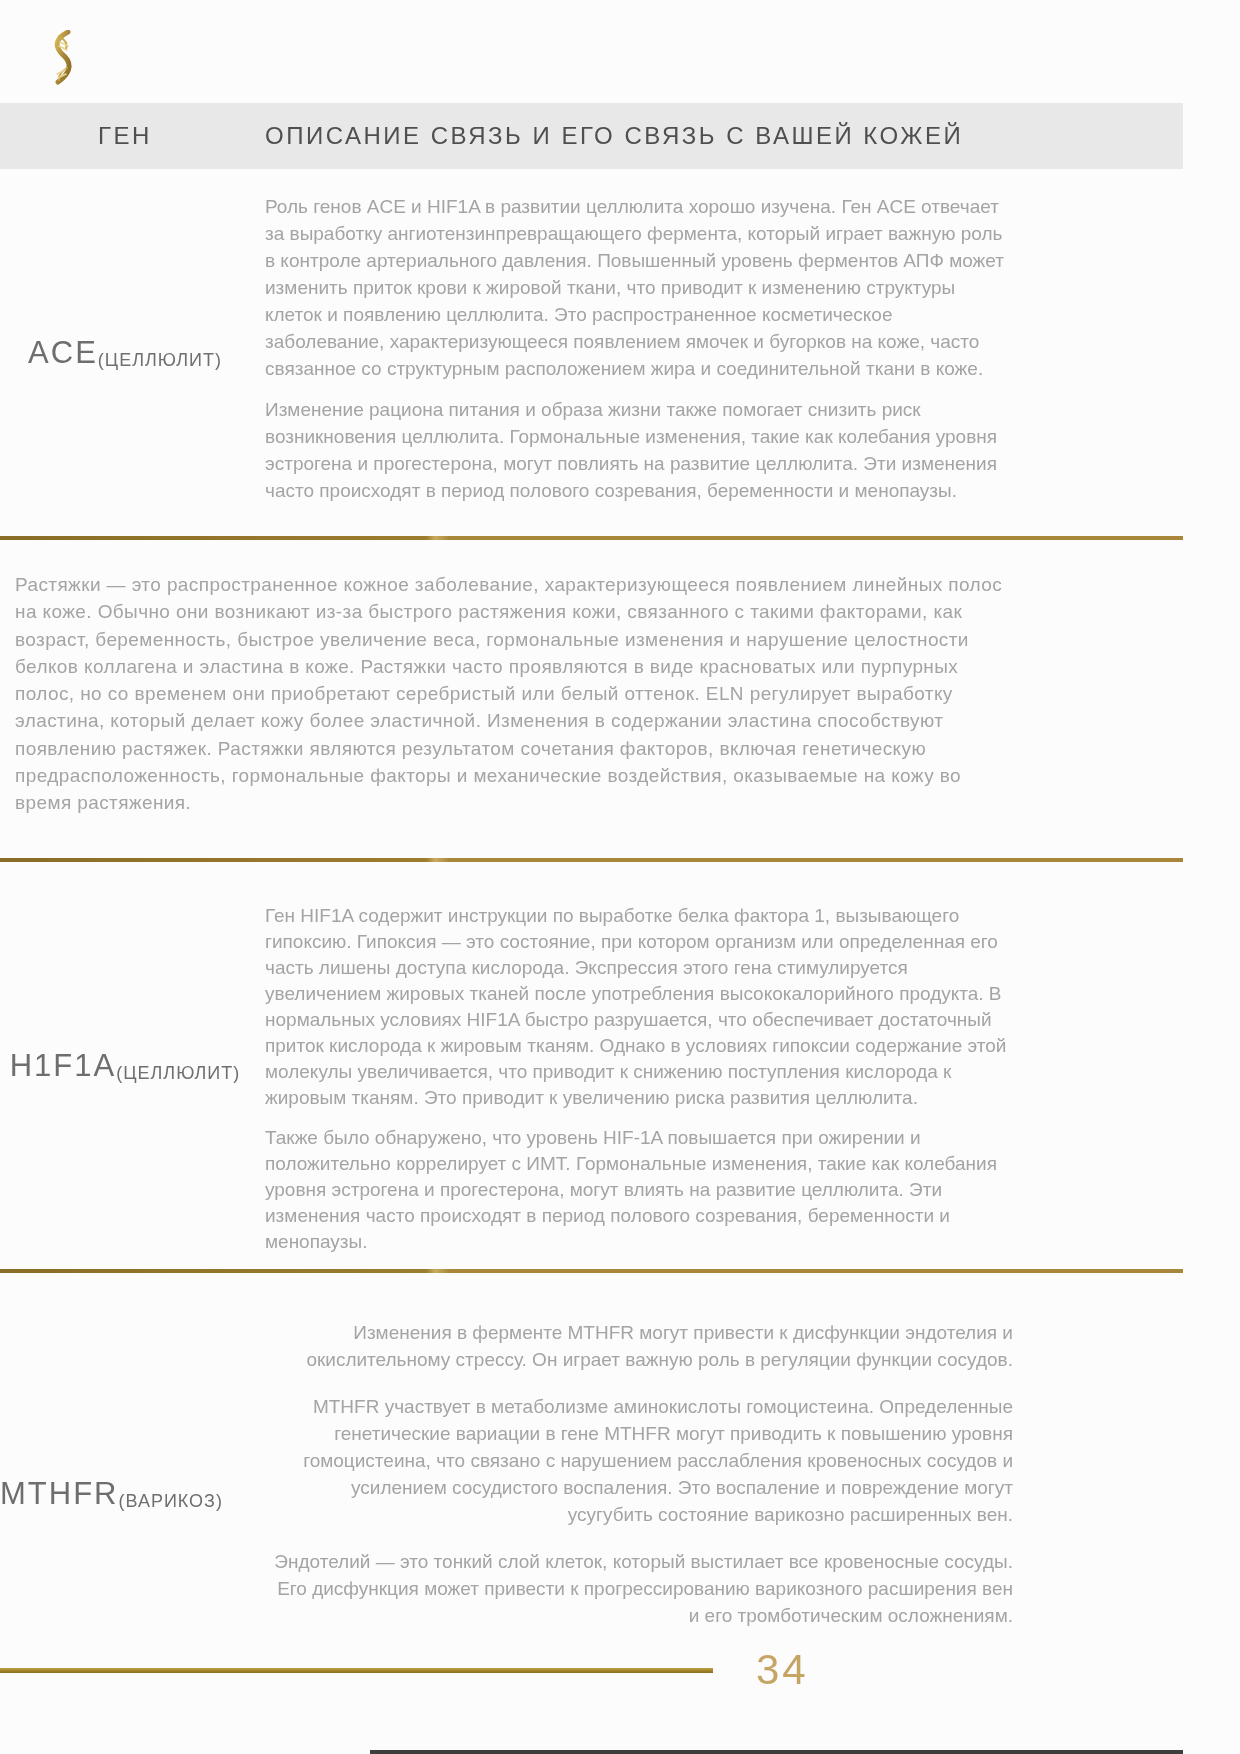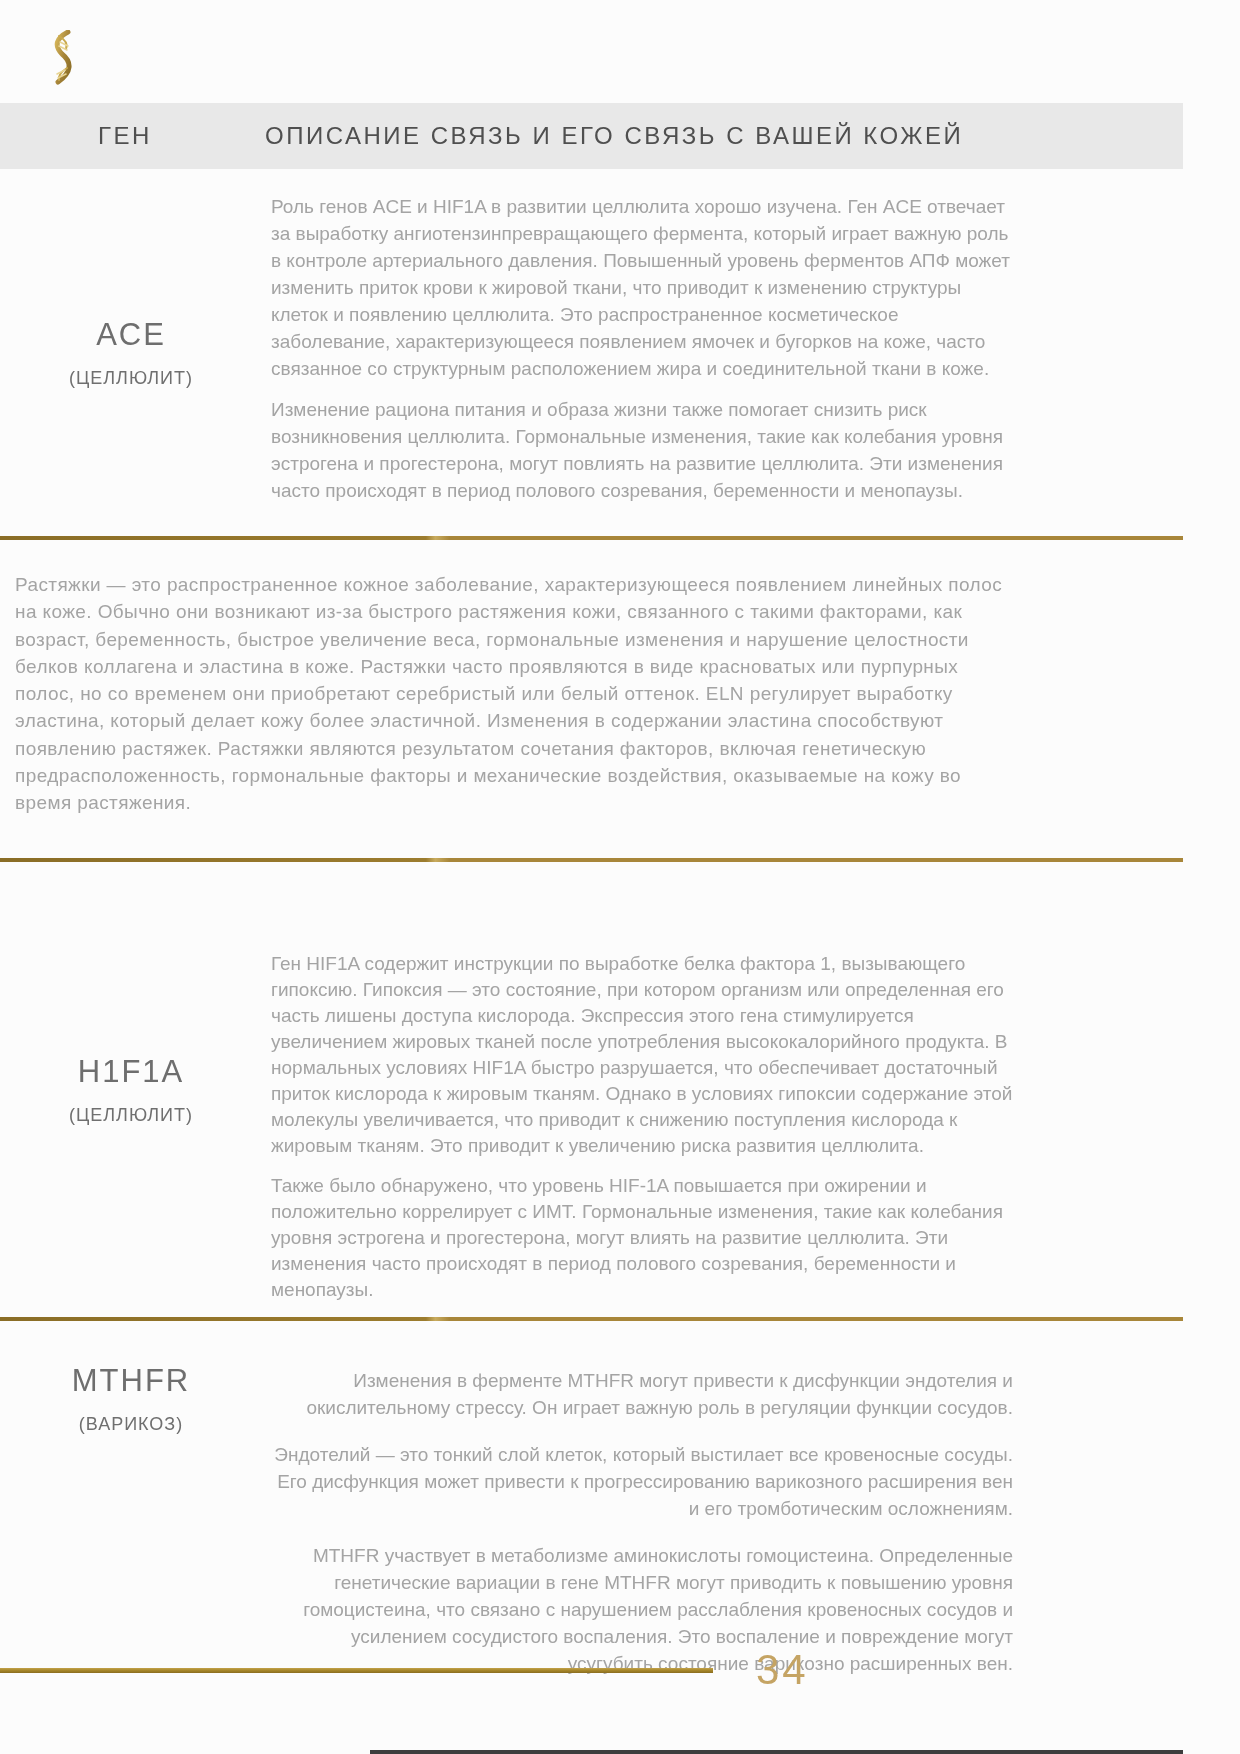--- a/index.html
+++ b/index.html
@@ -30,38 +30,37 @@
 
   
   .gene-table{position:absolute;top:169px;left:0;right:0;}
   .divider{
     height:4px;
     background:linear-gradient(90deg,#8a6d26 0%,#9c7c2e 36%,#c8ab5e 36.8%,#a8863a 38%,#a8863a 100%);
   }
   .row{display:flex;}
   .gene-cell{
     width:250px;flex:0 0 250px;
-    display:flex;flex-direction:column;align-items:center;justify-content:center;
+    display:flex;flex-direction:row;align-items:center;justify-content:center;
     color:#6f6f6f;
-    padding-left:6px;
   }
   .gene-cell .gene-name{font-size:31px;letter-spacing:2px;color:#6e6e6e;}
   .gene-cell .gene-cond{font-size:18px;letter-spacing:1px;margin-top:15px;color:#6f6f6f;}
   .desc-cell{flex:1;padding:0 170px 0 15px;}
   .desc-cell p{
     margin:0 0 14px 0;
     font-size:19px;
     line-height:27px;
     color:#a4a4a4;
     font-weight:400;
   }
   .row-ace  {min-height:367px;} .row-ace  .desc-cell{padding-top:24px;}
   .row-eln  {min-height:318px;} .row-eln  .desc-cell{padding-top:31px;}
   .row-eln  .desc-cell p{letter-spacing:0.4px;line-height:27.3px;}
-  .row-h1f1a{min-height:404px;} .row-h1f1a .desc-cell{padding-top:41px;margin-top:48px;}
+  .row-h1f1a{min-height:404px;} .row-h1f1a .desc-cell{padding-top:41px;}
   .row-h1f1a .desc-cell p{line-height:26px;}
   .row-mthfr{min-height:400px;} .row-mthfr .desc-cell{padding-top:46px;}
   .row-mthfr .desc-cell p{margin-bottom:20px;text-align:right;}
   .row-mthfr .gene-cell{justify-content:flex-start;padding-top:42px;}
 
   
   .footer-line{
     position:absolute;top:1668px;left:0;width:713px;height:5px;
     background:linear-gradient(180deg,#c3a24a 0%,#a8882c 45%,#8a6d1f 100%);
   }
@@ -136,22 +135,22 @@
 
     <div class="divider"></div>
 
     <div class="row row-mthfr">
       <div class="gene-cell">
         <div class="gene-name">MTHFR</div>
         <div class="gene-cond">(ВАРИКОЗ)</div>
       </div>
       <div class="desc-cell">
         <p>Изменения в ферменте MTHFR могут привести к дисфункции эндотелия и окислительному стрессу. Он играет важную роль в регуляции функции сосудов.</p>
+        <p>MTHFR участвует в метаболизме аминокислоты гомоцистеина. Определенные генетические вариации в гене MTHFR могут приводить к повышению уровня гомоцистеина, что связано с нарушением расслабления кровеносных сосудов и усилением сосудистого воспаления. Это воспаление и повреждение могут усугубить состояние варикозно расширенных вен.</p>
         <p>Эндотелий — это тонкий слой клеток, который выстилает все кровеносные сосуды. Его дисфункция может привести к прогрессированию варикозного расширения вен и его тромботическим осложнениям.</p>
-        <p>MTHFR участвует в метаболизме аминокислоты гомоцистеина. Определенные генетические вариации в гене MTHFR могут приводить к повышению уровня гомоцистеина, что связано с нарушением расслабления кровеносных сосудов и усилением сосудистого воспаления. Это воспаление и повреждение могут усугубить состояние варикозно расширенных вен.</p>
       </div>
     </div>
 
   </div>
 
   <div class="footer-line"></div>
   <div class="page-number">34</div>
   <div class="bottom-edge-bar"></div>
 
 </div>

